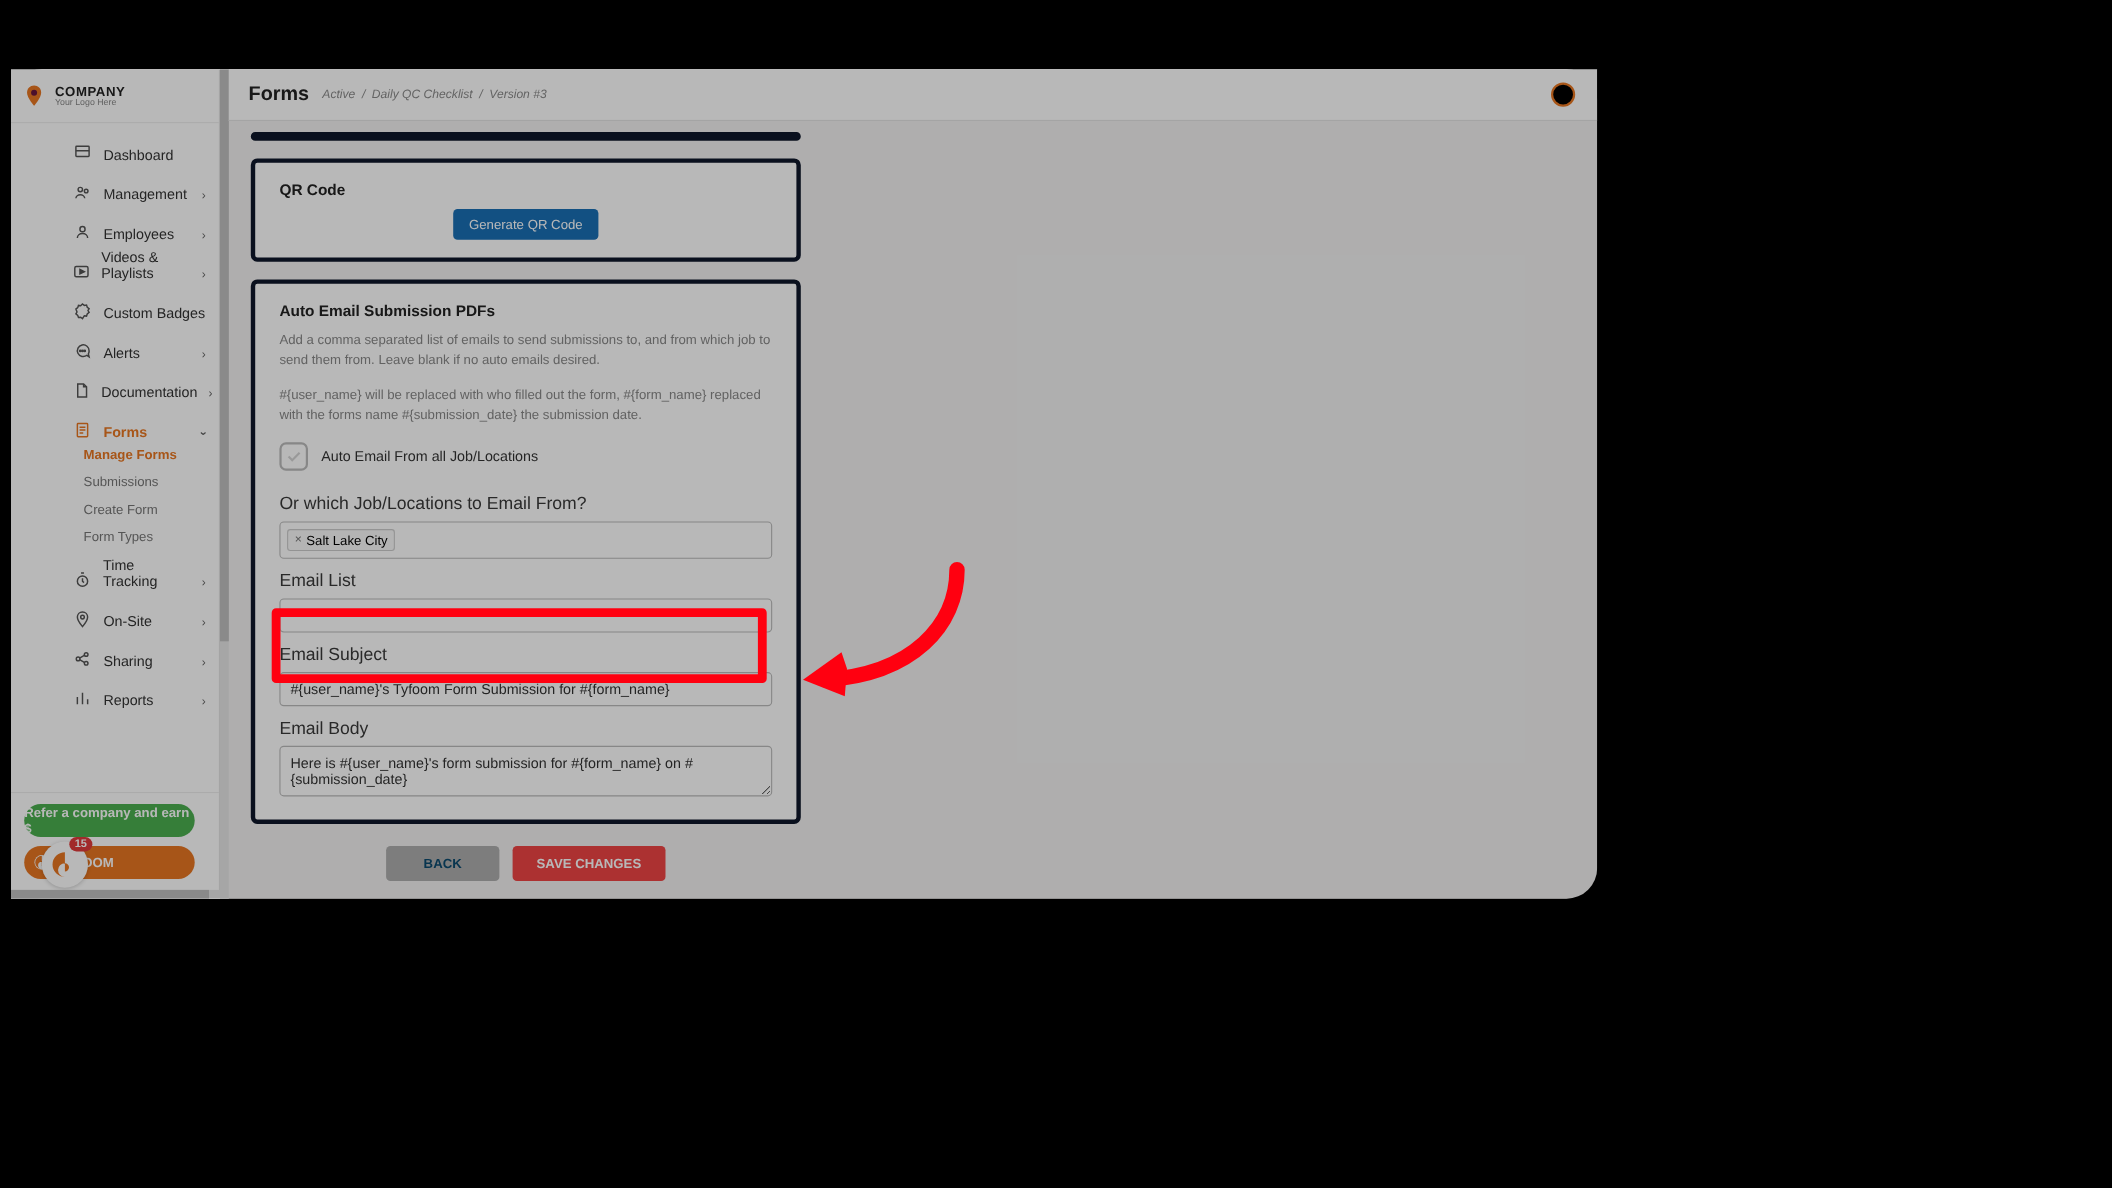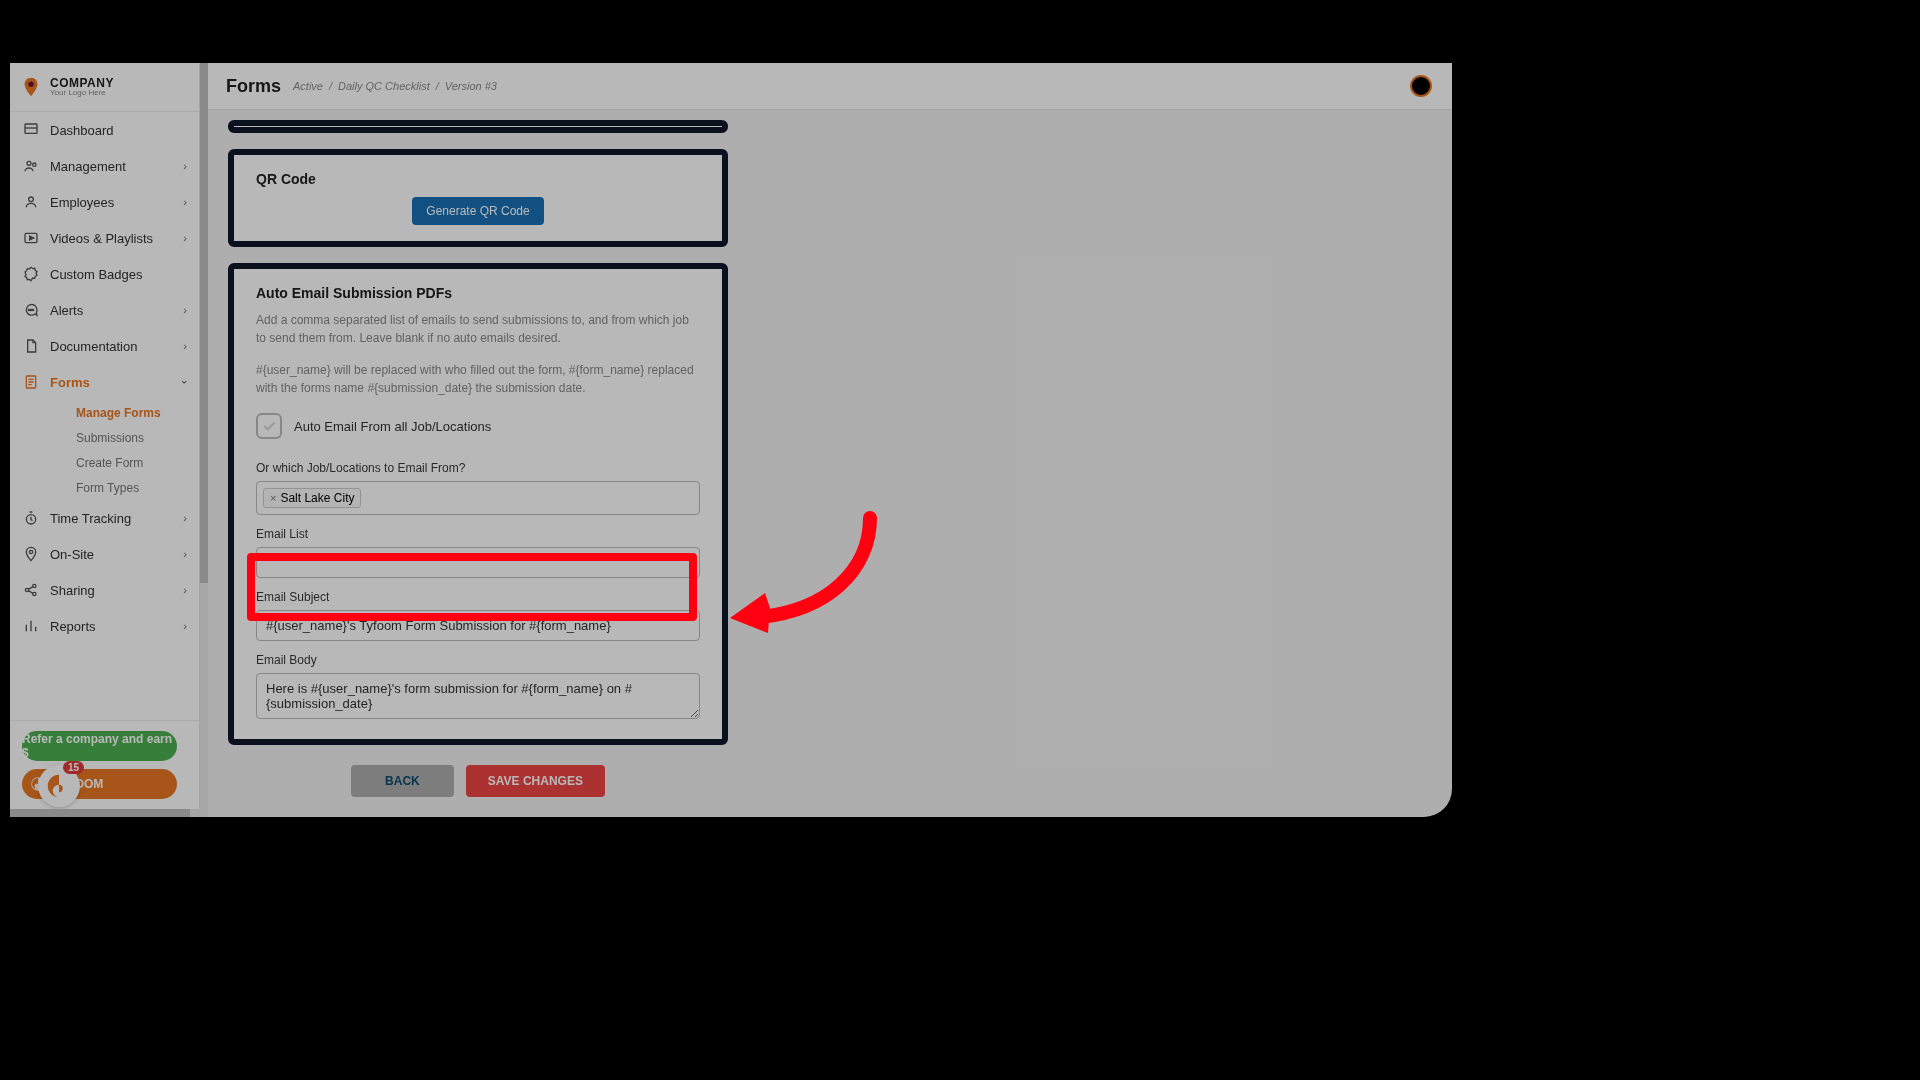--- a/index.html
+++ b/index.html
@@ -60,27 +60,28 @@
   .logo-text .t1 { font-size: 12px; font-weight: 800; color: #222; letter-spacing: .5px;}
   .logo-text .t2 { font-size: 8px; color: #888; }
 
   .nav {
     flex: 1;
     overflow: hidden;
     border-top: 1px solid #eee;
     position: relative;
   }
   .nav-item {
-    display: flex; align-items: center;
+    display: flex; align-items: flex-end;
     height: 36px;
     padding: 0 12px;
     font-size: 13px; color: #333;
     cursor: pointer;
     gap: 10px;
     position: relative;
+    margin-left: 44px;
   }
   .nav-item .chev {
     margin-left: auto;
     font-size: 11px; color: #666;
   }
   .nav-item.active { color: #e87722; font-weight: 600; }
   .nav-item.active .ic { color:#e87722; }
   .nav-sub { padding-left: 66px; }
   .nav-sub .nav-subitem {
     font-size: 12px; color: #777;
@@ -133,34 +134,34 @@
     margin-left:auto;
   }
 
   .content {
     padding: 10px 20px 20px 20px;
     overflow:hidden;
     display:flex; flex-direction:column; gap:16px;
     width:540px;
   }
   .card {
-    background:#fff; border-radius:6px; border:6px solid #0f172a;
+    background:#fff; border-radius:6px; border:4px solid #0f172a;
     padding:16px 22px;
   }
   .card.top-stub { height:22px; padding:0; }
   .section-title { font-size:14px; font-weight:700; color:#222; margin-bottom:10px; }
   .btn-primary {
     background:#1a6fb5; color:#fff; font-size:12px;
     border:none; border-radius:4px;
     padding:7px 14px; cursor:pointer;
   }
   .center { display:flex; justify-content:center; }
 
   .muted { font-size:12px; color:#888; line-height:1.5; }
-  .field-label { font-size:12px; color:#3a3a3a; margin:12px 0 6px 0; display:block; }
+  .field-label { font-size:16px; color:#3a3a3a; margin:12px 0 6px 0; display:block; }
   .checkrow { display:flex; align-items:center; gap:12px; margin-top:16px; }
   .checkbox {
     width:26px; height:26px; border:2px solid #bbb; border-radius:6px;
     display:inline-flex; align-items:center; justify-content:center;
     cursor:pointer;
   }
   .checkbox svg { opacity:.35; }
   .checkrow .lab { font-size:13px; color:#333; }
   .taginput {
     border:1px solid #bbb; border-radius:4px; padding:4px 6px;

